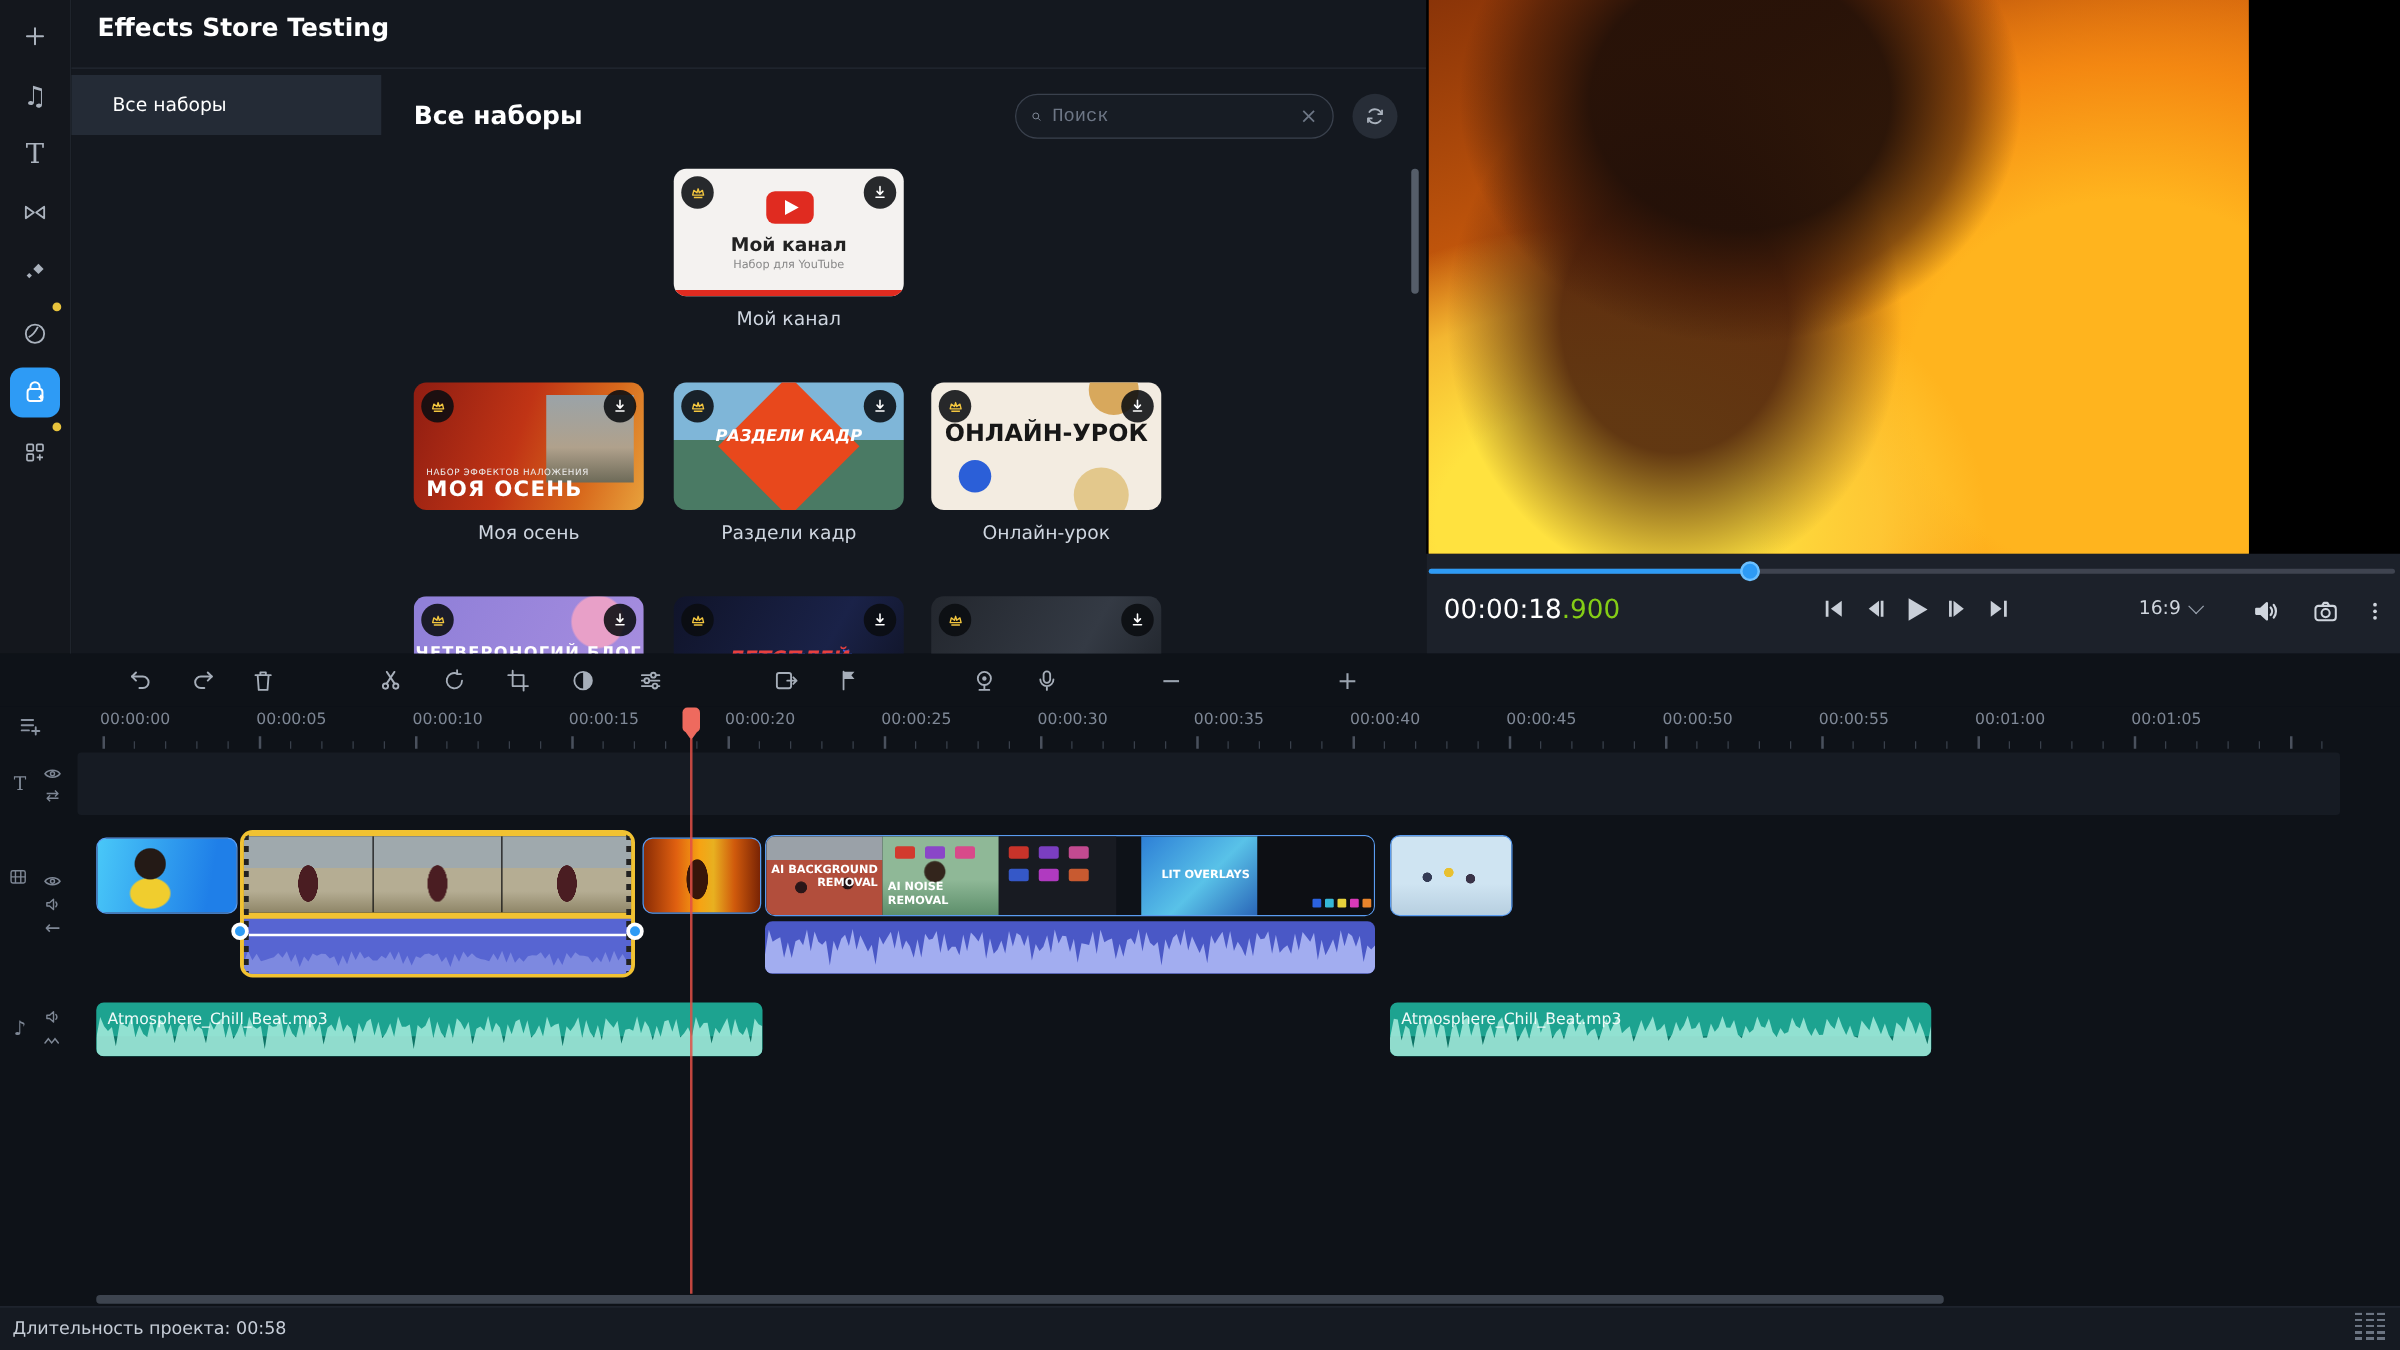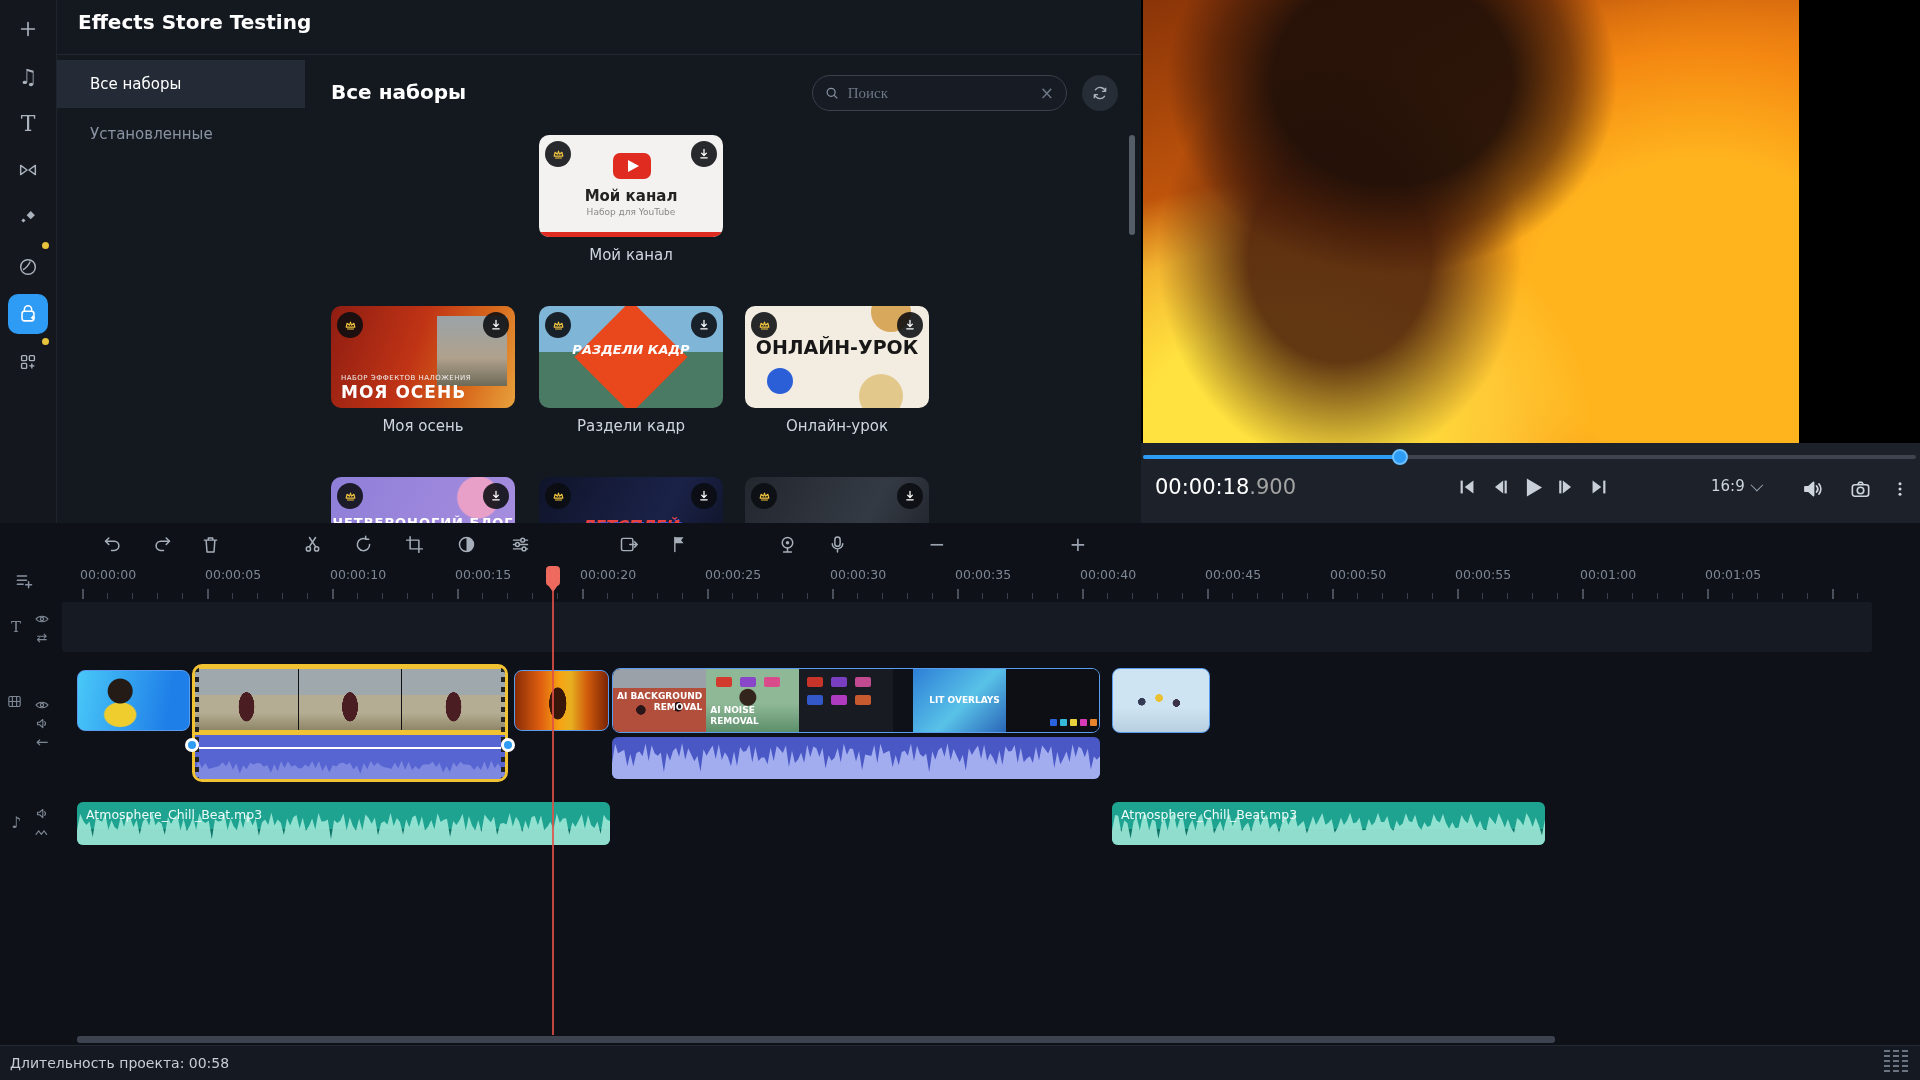--- a/index.html
+++ b/index.html
@@ -18,21 +18,21 @@
   .glyphN { font-size:21px; color:#aab2bd; }
 
   
   #store { position:absolute; left:57px; top:0; width:1084px; height:523px; background:#14181f; overflow:hidden; }
   #store-title { position:absolute; left:21px; top:10px; font-size:20px; font-weight:bold; color:#fff; }
   #store-div { position:absolute; left:0; top:54px; width:1084px; height:1px; background:#232833; }
   .tab { position:absolute; left:0; width:248px; height:48px; line-height:48px; padding-left:33px; font-size:15px; color:#8a93a3; }
   .tab.active { background:#242b36; color:#fff; }
   #cards-header { position:absolute; left:274px; top:80px; font-size:20px; font-weight:bold; color:#fff; }
   #searchbox { position:absolute; left:755px; top:75px; width:255px; height:36px; border:1px solid #3a414d; border-radius:18px; background:#171c24; display:flex; align-items:center; padding:0 12px; gap:8px; }
-  #searchbox input { flex:1; background:transparent; border:none; outline:none; color:#cfd6e0; font-size:15px; font-family:Liberation Serif, serif; }
+  #searchbox input { flex:1; background:transparent; border:none; outline:none; color:#cfd6e0; font-size:15px; font-family:Liberation Mono, monospace; }
   #searchbox input::placeholder { color:#6d7685; }
   #search-x { color:#6d7685; font-size:17px; }
   #refresh { position:absolute; left:1025px; top:75px; width:36px; height:36px; border-radius:50%; background:#272d37; display:flex; align-items:center; justify-content:center; }
   #store-scroll { position:absolute; left:1072px; top:135px; width:6px; height:100px; border-radius:3px; background:#555d69; }
 
   .card { position:absolute; width:184px; }
   .thumb { position:relative; width:184px; height:102px; border-radius:10px; overflow:hidden; }
   .card-title { margin-top:9px; text-align:center; font-size:15px; line-height:19px; color:#cfd6e0; }
   .badge { position:absolute; top:6px; width:26px; height:26px; border-radius:50%; background:rgba(10,12,16,.88); display:flex; align-items:center; justify-content:center; }
   .badge.crown { left:6px; } .badge.dl { right:6px; }
@@ -76,21 +76,21 @@
       radial-gradient(ellipse 260px 300px at 30% 58%, rgba(70,26,10,.85) 0 35%, transparent 70%),
       radial-gradient(ellipse 420px 320px at 20% 95%, #ffe23f 0 30%, rgba(255,210,60,.75) 55%, transparent 75%),
       radial-gradient(ellipse 500px 430px at 85% 70%, #ffb41e 0 35%, rgba(248,140,18,.9) 60%, transparent 85%),
       linear-gradient(160deg,#8a3408 0%, #c85a0c 35%, #f08414 60%, #ffc92e 90%);
   }
   #pv-controls { position:absolute; left:0; top:443px; width:779px; height:80px; background:#1c212a; }
   #seek-track { position:absolute; left:2px; top:12px; width:773px; height:4px; border-radius:2px; background:#3f4450; }
   #seek-fill { position:absolute; left:2px; top:12px; width:257px; height:4px; border-radius:2px; background:#2e9bf5; }
   #seek-handle { position:absolute; left:251px; top:6px; width:16px; height:16px; border-radius:50%; background:#2e9bf5; border:2px solid #6cc0ff; }
   #timecode { position:absolute; left:14px; top:32px; font-size:21px; color:#fff; }
-  #timecode .ms { color:#a3a3a3; }
+  #timecode .ms { color:#84cc16; }
   .tr-btn { position:absolute; top:30px; width:28px; height:28px; display:flex; align-items:center; justify-content:center; }
   .tr-btn svg { fill:#c9cfd8; stroke:none; }
   #aspect { position:absolute; left:570px; top:34px; display:flex; align-items:center; gap:6px; font-size:15px; color:#cfd5dd;text-align:right; }
   .chev { width:9px; height:9px; border-right:1.8px solid #9aa3af; border-bottom:1.8px solid #9aa3af; transform:rotate(45deg) translateY(-2px); }
 
   
   #toolbar { position:absolute; left:0; top:523px; width:1920px; height:42px; background:#0e1218; }
   .tb { position:absolute; top:9px; width:24px; height:24px; display:flex; align-items:center; justify-content:center; }
   #zoom-track { position:absolute; left:957px; top:542px; width:106px; height:3px; border-radius:2px; background:#454c58; }
   #zoom-handle { position:absolute; left:1010px; top:536px; width:15px; height:15px; border-radius:50%; background:#2e9bf5; }
@@ -206,21 +206,20 @@
         <rect x="13.5" y="5" width="5.5" height="5.5" rx="1" stroke="#aab2bd" stroke-width="1.5" fill="none"></rect>
         <path d="M16.2 13.5 v5.5 M13.5 16.2 h5.5" stroke="#aab2bd" stroke-width="1.5"></path>
       </svg>
     </div>
 </aside>
 
 <section id="store">
   <div id="store-title">Effects Store Testing</div>
   <div id="store-div"></div>
   <div class="tab active" style="top:60px">Все наборы</div>
-  <div class="tab" style="top:110px">Установленные</div>
 
   <div id="cards-header">Все наборы</div>
   <div id="searchbox">
     <svg width="15" height="15" viewBox="0 0 24 24">
         <circle cx="10" cy="10" r="6.5" stroke="#8a93a3" stroke-width="2" fill="none"></circle>
         <path d="M15 15 L20 20" stroke="#8a93a3" stroke-width="2"></path>
       </svg>
     <input type="text" placeholder="Поиск" style="">
     <span id="search-x">×</span>
   </div>

